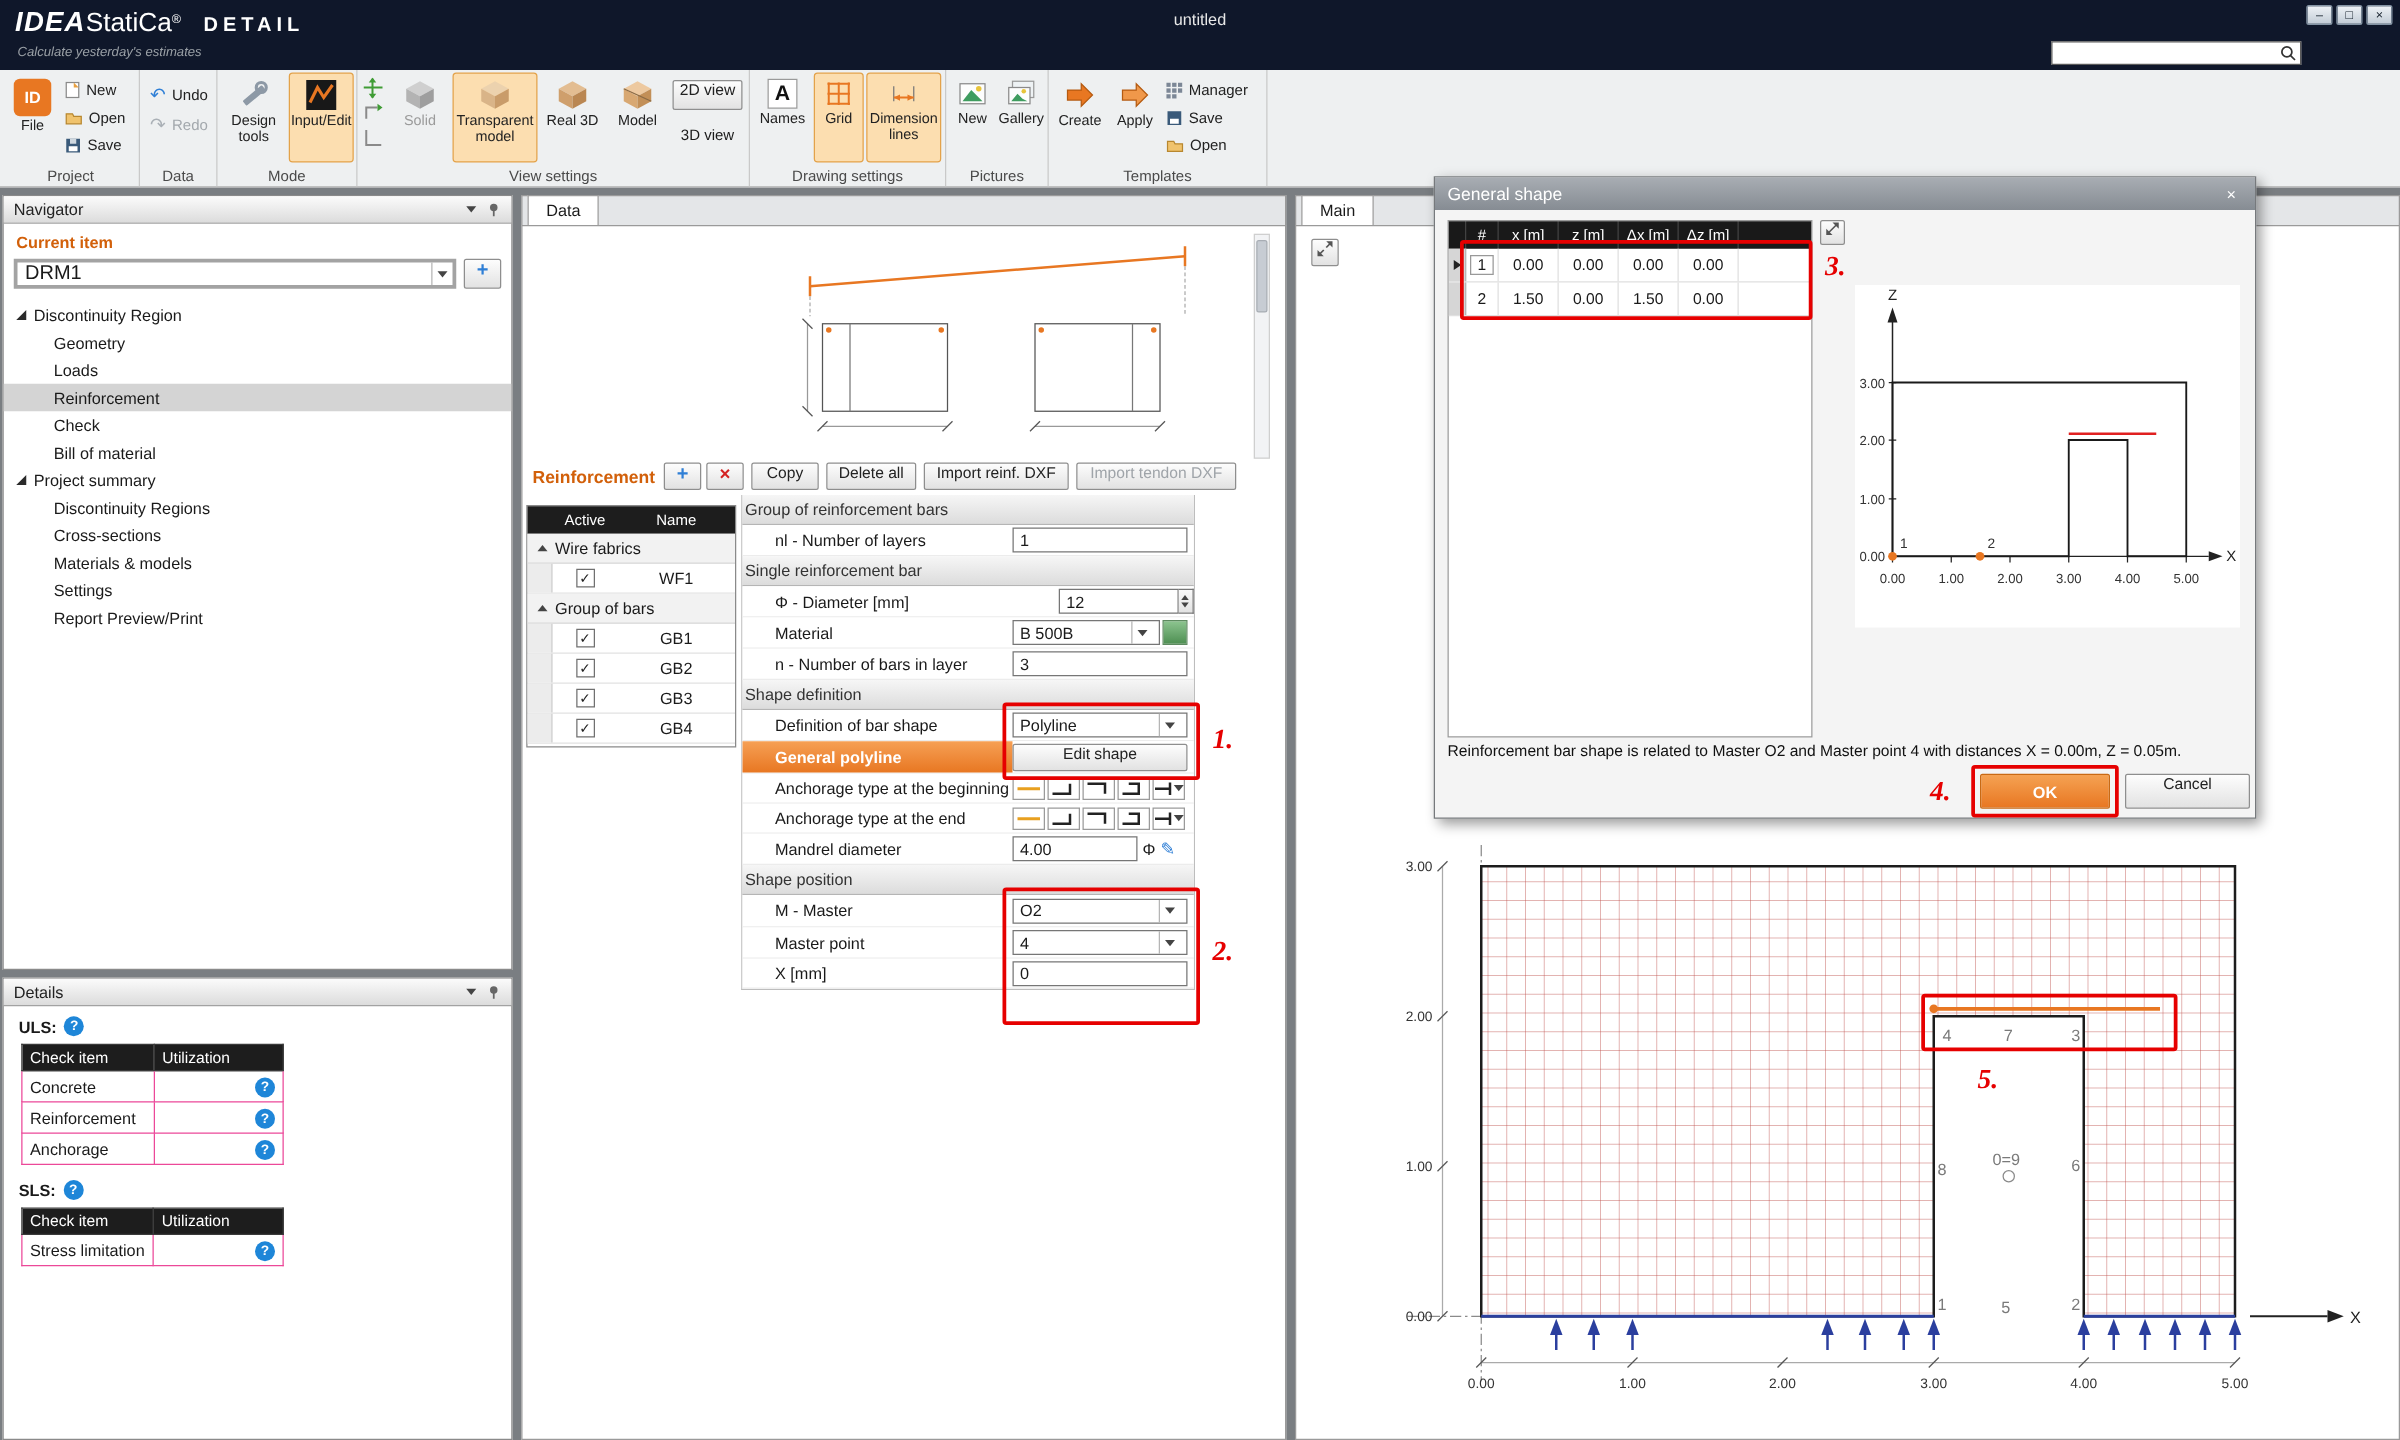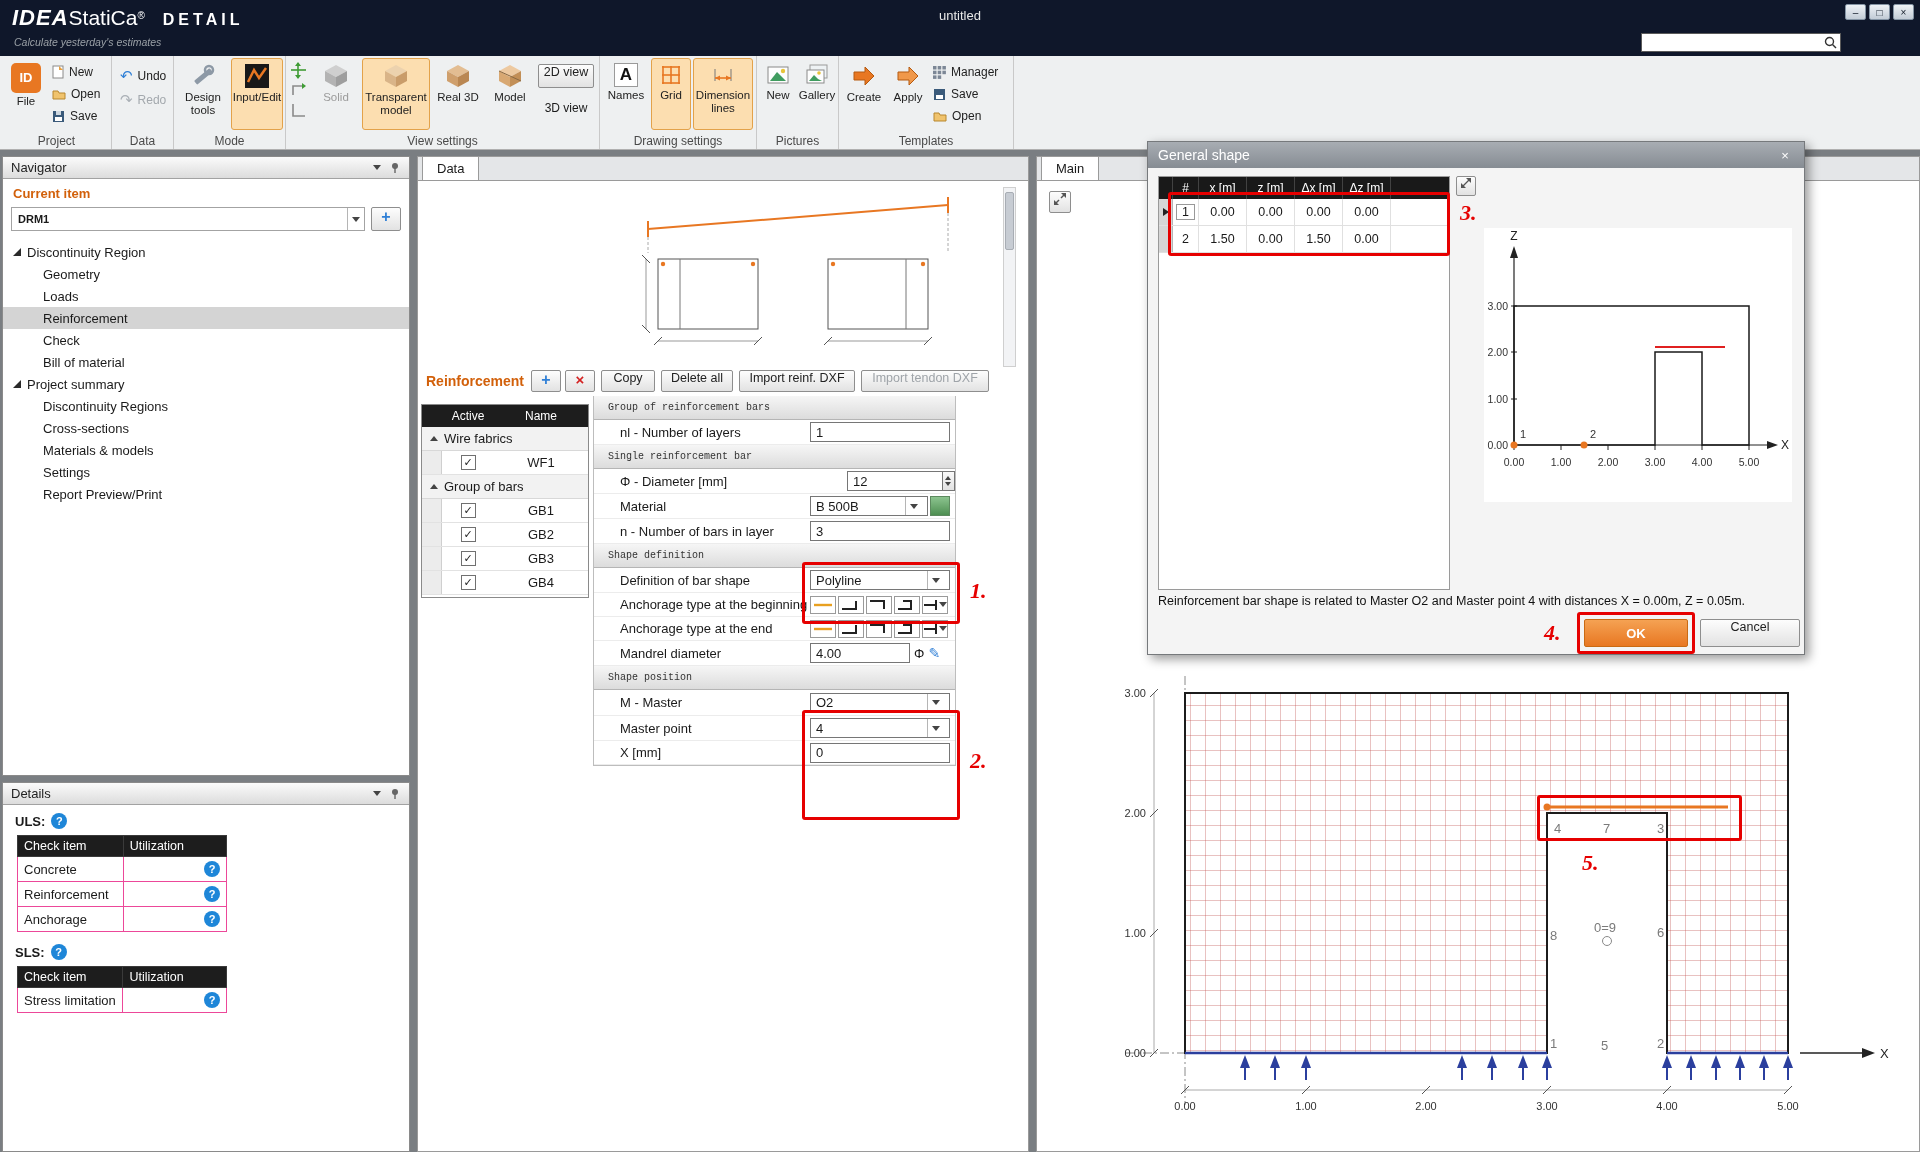--- a/index.html
+++ b/index.html
@@ -39,38 +39,38 @@
   .tab { height:24px; background:#fff; border:1px solid #9a9a9a; border-bottom:none; display:flex; align-items:center; padding:0 14px; font-size:13px; }
   .content { position:absolute; background:#fff; border:1px solid #9a9a9a; }
   
   .orangelbl { color:#d2600a; font-weight:bold; font-size:13px; }
   .titem { height:22px; display:flex; align-items:center; gap:6px; font-size:13px; }
   .titem.selected { background:#d4d4d4; }
   .tri-exp { width:0; height:0; border-left:8px solid transparent; border-bottom:8px solid #2a2a2a; }
   .tri-dn { width:0; height:0; border-left:4px solid transparent; border-right:4px solid transparent; border-top:5px solid #444; }
   .tri-up { width:0; height:0; border-left:4px solid transparent; border-right:4px solid transparent; border-bottom:5px solid #444; }
   .tri-right { width:0; height:0; border-top:4px solid transparent; border-bottom:4px solid transparent; border-left:6px solid #222; }
-  .vboxsel { height:24px; background:#fff; border:1px solid #a3a3a3; display:flex; align-items:center; padding-left:6px; font-size:11px;font-weight:bold; }
+  .vboxsel { height:24px; background:#fff; border:3px solid #a3a3a3; display:flex; align-items:center; padding-left:6px; font-size:16px; }
   .ddbtn { width:17px; align-self:stretch; border-left:1px solid #b5b5b5; display:flex; align-items:center; justify-content:center; margin-left:auto; }
   .btnish { background:linear-gradient(#fdfdfd,#e2e2e2); border:1px solid #8e8e8e; border-radius:2px; font-size:12.5px; color:#222; display:flex; align-items:flex-start; justify-content:center; }
   .btnish.dis { color:#9fa4a9; }
   .qicon { width:16px; height:16px; border-radius:50%; background:#1e86d8; color:#fff; font-size:11px; font-weight:bold; display:inline-flex; align-items:center; justify-content:center; }
   .dtable { border-collapse:collapse; font-size:13px; }
   .dtable th { background:#1d1d1d; color:#fff; font-weight:normal; font-size:12.5px; text-align:left; padding:3px 6px; border:1px solid #3a3a3a; }
   .dtable td { border:1px solid #ec4899; padding:3px 6px; height:25px; }
   
   .lt { position:absolute; border:1px solid #8a8a8a; background:#fff; }
   .lt-h { height:22px; display:flex; background:#1d1d1d; color:#fff; font-size:12px; align-items:center; }
   .lt-grow { height:24px; display:flex; align-items:center; gap:6px; padding-left:8px; background:#f2f2f2; border-bottom:1px solid #d8d8d8; font-size:13px; }
   .lt-row { height:24px; display:flex; border-bottom:1px solid #e2e2e2; }
   .lt-mark { width:20px; background:#ececec; border-right:1px solid #cfcfcf; }
   .cb { width:15px; height:15px; background:#fff; border:1px solid #707070; display:flex; align-items:center; justify-content:center; font-size:11px; color:#222; }
   
   .props { position:absolute; border:1px solid #bdbdbd; border-top:none; background:#fff; }
-  .sectionr { height:24px; background:linear-gradient(#f6f6f6,#dcdcdc); border-bottom:1px solid #b5b5b5; display:flex; align-items:center; padding-left:14px; font-size:10px; color:#333;font-family:Liberation Mono, monospace; }
+  .sectionr { height:24px; background:linear-gradient(#f6f6f6,#dcdcdc); border-bottom:1px solid #b5b5b5; display:flex; align-items:center; padding-left:2px; font-size:13px; color:#333; }
   .propr { display:flex; align-items:center; background:#fff; border-bottom:1px solid #ececec; }
   .plabel { width:216px; padding-left:26px; font-size:13px; color:#1a1a1a; }
   .pval { width:145px; display:flex; align-items:center; }
   .vbox { width:140px; height:20px; background:#fff; border:1px solid #767676; font-size:13px; padding:0 5px; display:flex; align-items:center; }
   .spin { width:16px; height:20px; border:1px solid #767676; border-left:none; display:flex; flex-direction:column; align-items:center; justify-content:center; gap:2px; background:linear-gradient(#fafafa,#e2e2e2); }
   .spin .tri-dn, .spin .tri-up { border-left-width:3px; border-right-width:3px; border-top-width:4px; border-bottom-width:4px; }
   .gp-label { background:linear-gradient(#f6a055,#e87722); color:#fff; height:100%; display:flex; align-items:center; }
   .aicon { width:26px; height:18px; border:1px solid #9a9a9a; background:#fff; display:flex; align-items:center; justify-content:center; margin-right:2px; }
   
   .redbox { position:absolute; border:3px solid #e60000; border-radius:3px; pointer-events:none; z-index:30; }
@@ -593,20 +593,28 @@
     </div>
     <div class="sectionr">Shape definition</div>
     <div class="propr" style="height:25px;">
       <div class="plabel">Definition of bar shape</div>
       <div class="pval">
           <div class="vbox">
             <span>Polyline</span>
             <span class="ddbtn">
               <span class="tri-dn"></span>
             </span>
+          </div>
+        </div>
+    </div>
+    <div class="propr" style="height:26px;">
+      <div class="plabel gp-label" style="font-weight:bold;">General polyline</div>
+      <div class="pval">
+          <div class="btnish" style="width:140px;height:22px;">
+            <span>Edit shape</span>
           </div>
         </div>
     </div>
     <div class="propr" style="height:24px;">
       <div class="plabel">Anchorage type at the beginning</div>
       <div class="pval">
         <span class="aicon">
             <svg width="22" height="14">
               <line x1="2" y1="7" x2="20" y2="7" stroke="#e8a020" stroke-width="2.4"></line>
             </svg>

